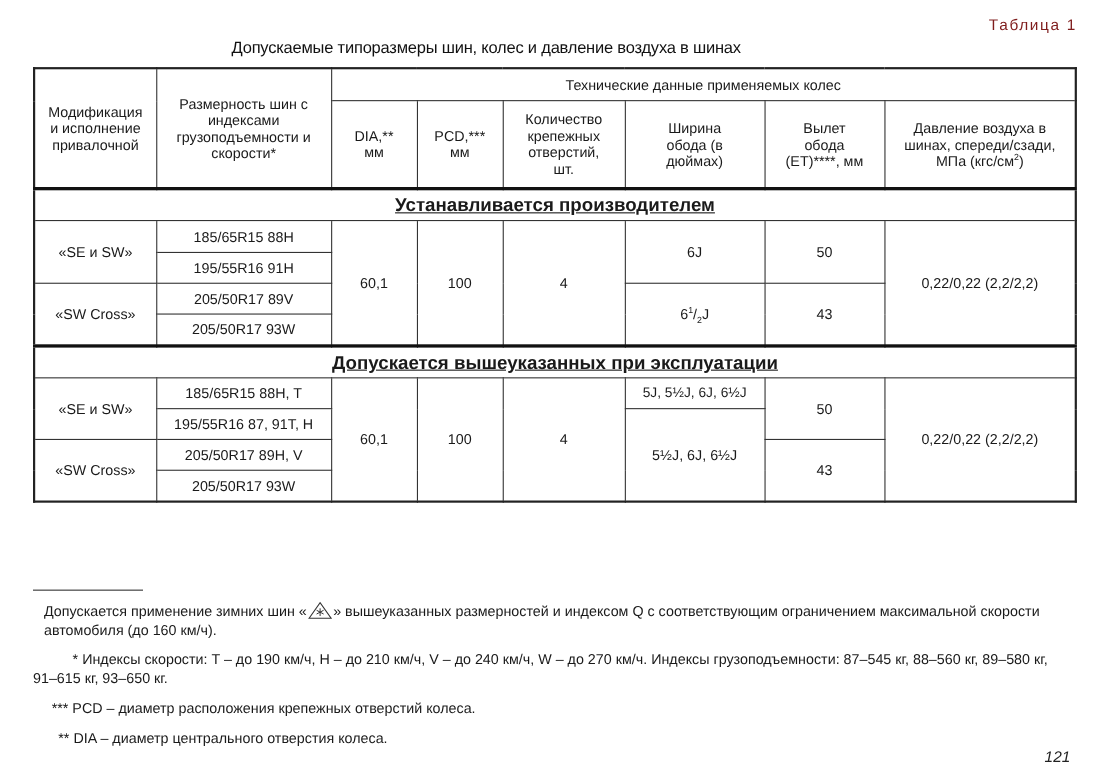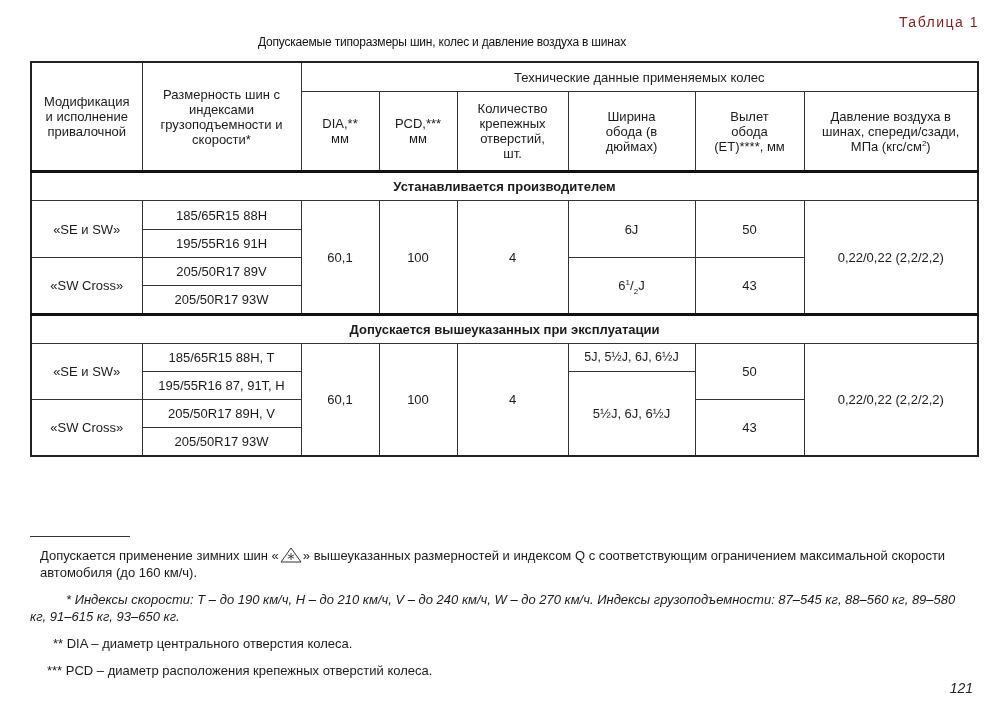--- a/index.html
+++ b/index.html
@@ -6,48 +6,49 @@
   body {
     width: 1000px; height: 710px; position: relative; overflow: hidden;
     font-family: "Liberation Sans", sans-serif; color: #1a1a1a;
   }
   .table-label {
     position: absolute; top: 14px; right: 21px;
     font-size: 14px; letter-spacing: 1.5px; color: #7f1d1d;
   }
   .page-title {
     position: absolute; top: 35px; left: 0; width: 884px; text-align: center;
-    font-size: 12px; color: #111; letter-spacing: -0.2px;
+    font-size: 15px; color: #111; letter-spacing: -0.2px;
   }
   table.spec {
     position: absolute; left: 30px; top: 61px;
     width: 947px; border-collapse: collapse; table-layout: fixed;
     font-size: 13px; color: #1a1a1a;
   }
   table.spec td, table.spec th {
     border: 1px solid #333; text-align: center; vertical-align: middle;
     padding: 0; font-weight: normal; line-height: 15px;
   }
   table.spec { border: 2px solid #222; }
   .super-hdr { height: 28px; }
   .sub-hdr { height: 78px; }
   tr.section td {
-    height: 27px; font-weight: bold; font-size: 13px;
+    height: 27px; font-weight: bold; font-size: 17px;
     border-top: 3px solid #111;
+    text-decoration: underline;
   }
   tr.section.first td { border-top: 3px solid #111; }
   tr.r td { height: 27px; }
   sup.s, sub.s { font-size: 8px; line-height: 0; }
   .footnotes {
     position: absolute; left: 30px; top: 536px; width: 950px;
     font-size: 13px; color: #1a1a1a; line-height: 17px;
   }
   .fn-rule { width: 100px; border-top: 1px solid #333; margin-bottom: 10px; }
   .fn-p { margin: 10px; }
-  .fn-indent1 { padding-left: 36px; font-style: italic; }
+  .fn-indent1 { padding-left: 36px; }
   .winter-icon {
     display: inline-block; width: 24px; height: 16px; vertical-align: -3px;
   }
   .page-number {
     position: absolute; right: 27px; top: 680px; font-size: 14px; color: #222; font-style: italic;
   }
 </style>
 </head>
 <body>
 
@@ -158,17 +159,17 @@
     <span>Допускается применение зимних шин «</span><span class="winter-icon"><svg width="24" height="16" viewBox="0 0 24 16">
           <path d="M2 15 L12 1 L22 15 Z" fill="none" stroke="#333" stroke-width="1"></path>
           <g stroke="#333" stroke-width="0.9">
             <line x1="12" y1="6" x2="12" y2="13"></line>
             <line x1="8.8" y1="7.8" x2="15.2" y2="11.2"></line>
             <line x1="8.8" y1="11.2" x2="15.2" y2="7.8"></line>
           </g>
         </svg></span><span>» вышеуказанных размерностей и индексом Q с соответствующим ограничением максимальной скорости автомобиля (до 160 км/ч).</span>
   </p>
   <p class="fn-p fn-indent1" style="text-indent: 36px; padding-left: 0px; margin-left: 0px;">* Индексы скорости: T – до 190 км/ч, H – до 210 км/ч, V – до 240 км/ч, W – до 270 км/ч. Индексы грузоподъемности: 87–545 кг, 88–560 кг, 89–580 кг, 91–615 кг, 93–650 кг.</p>
+  <p class="fn-p" style="padding-left:7px">*** PCD – диаметр расположения крепежных отверстий колеса.</p>
   <p class="fn-p" style="padding-left:13px">** DIA – диаметр центрального отверстия колеса.</p>
-  <p class="fn-p" style="padding-left:7px">*** PCD – диаметр расположения крепежных отверстий колеса.</p>
 </div>
 
 <div class="page-number">121</div>
 
 </body></html>

